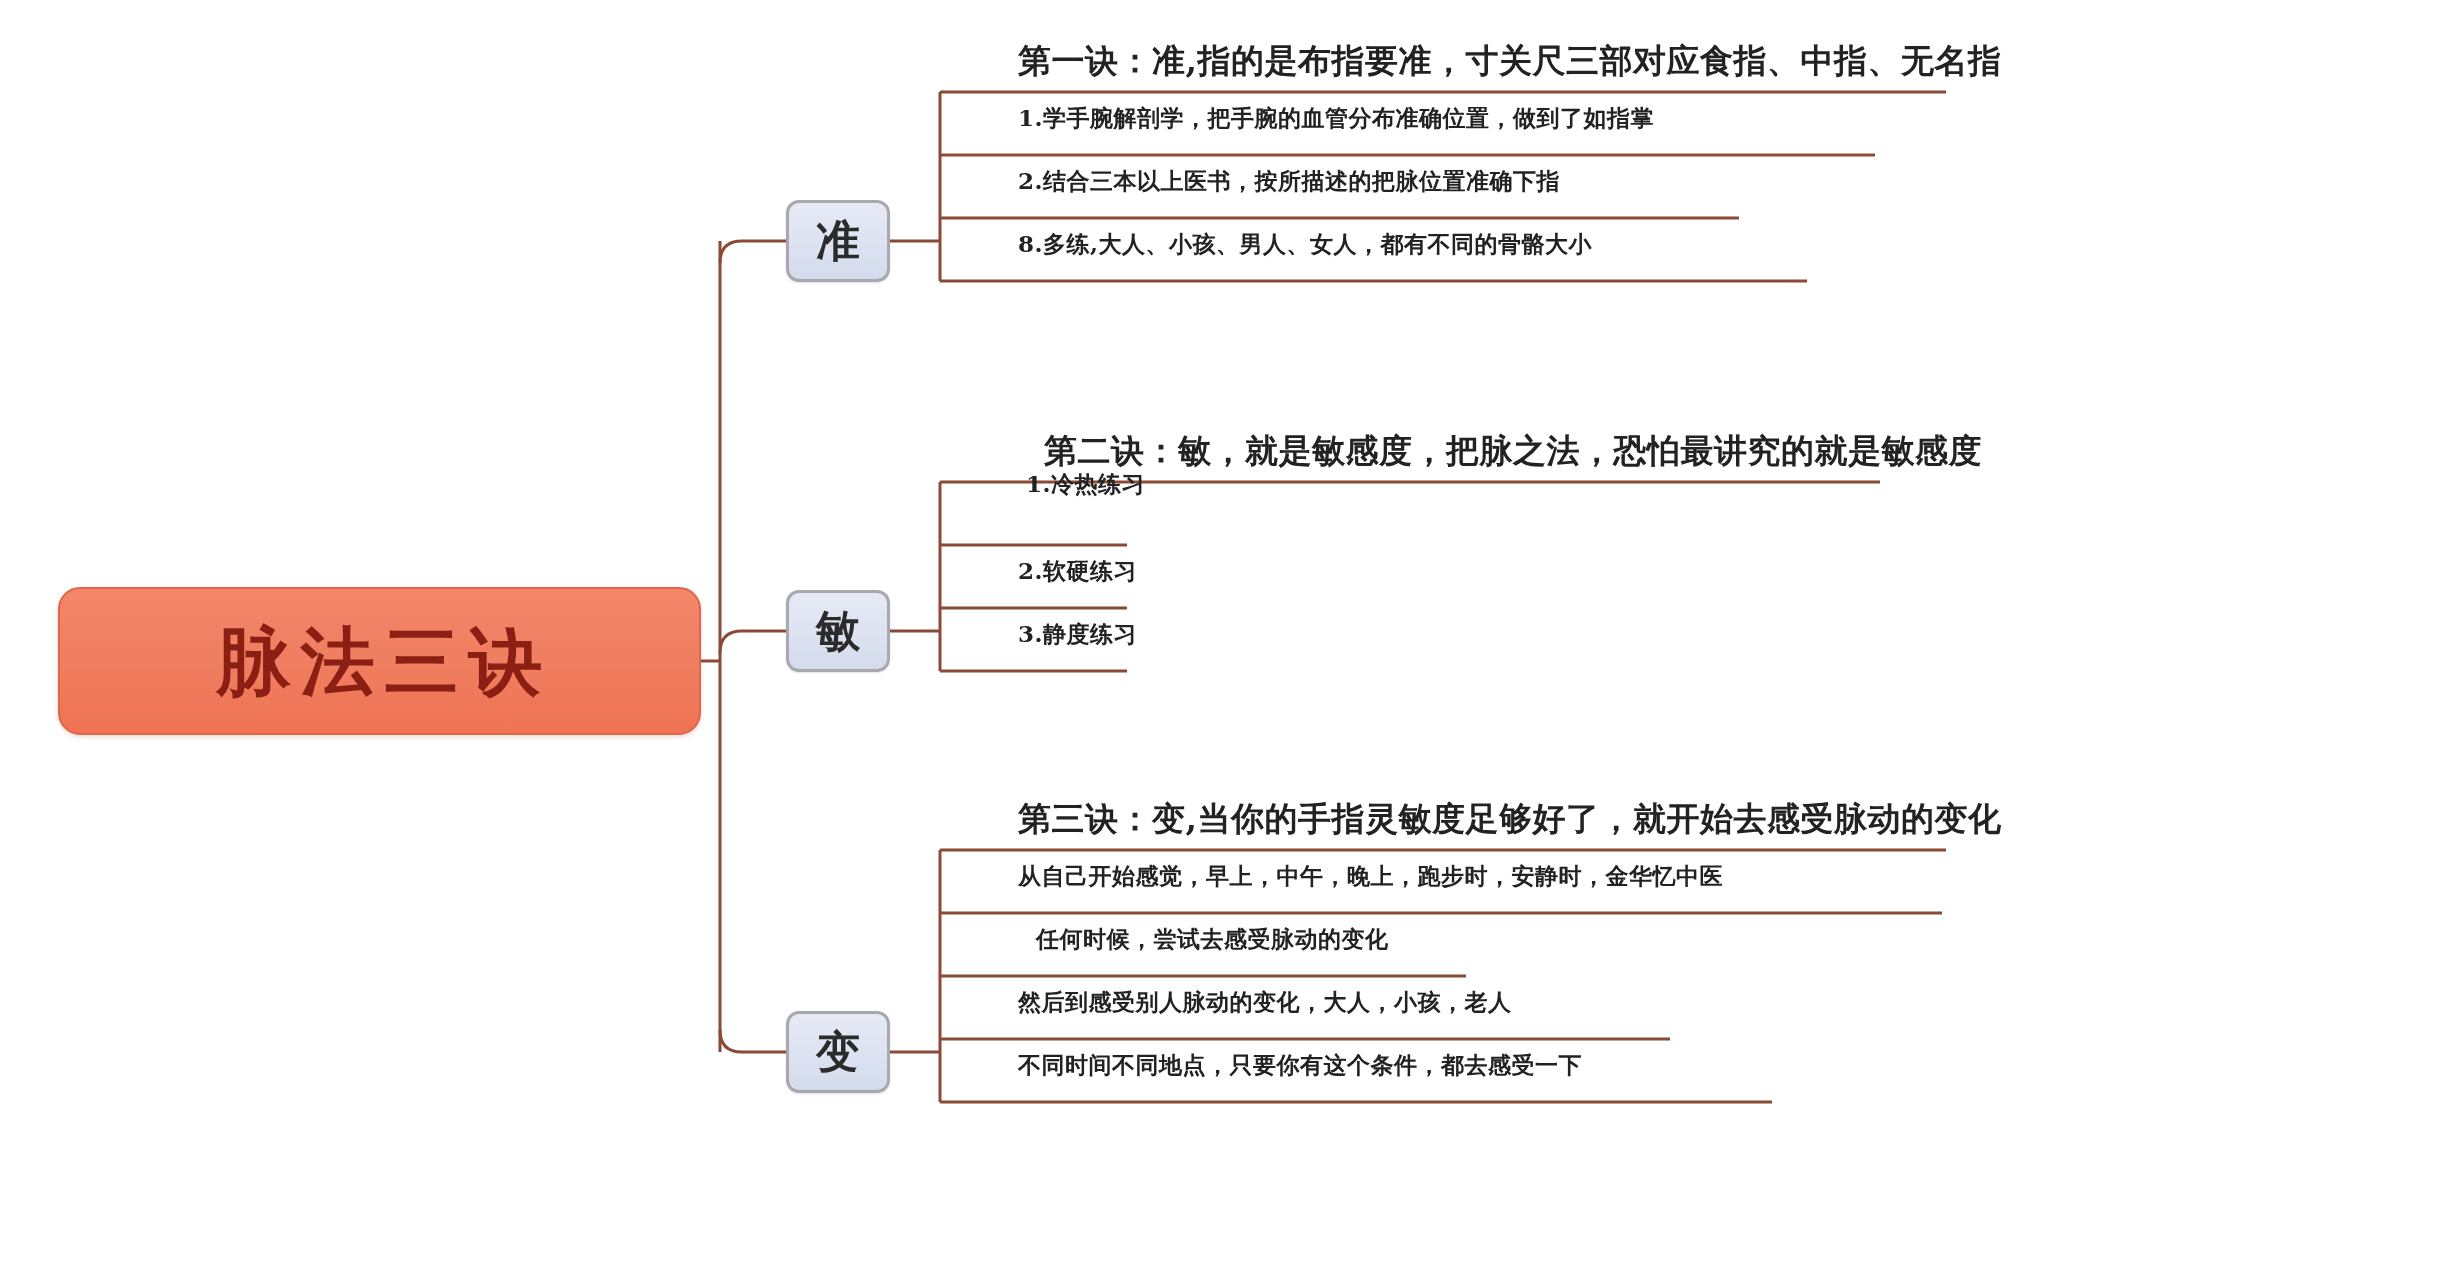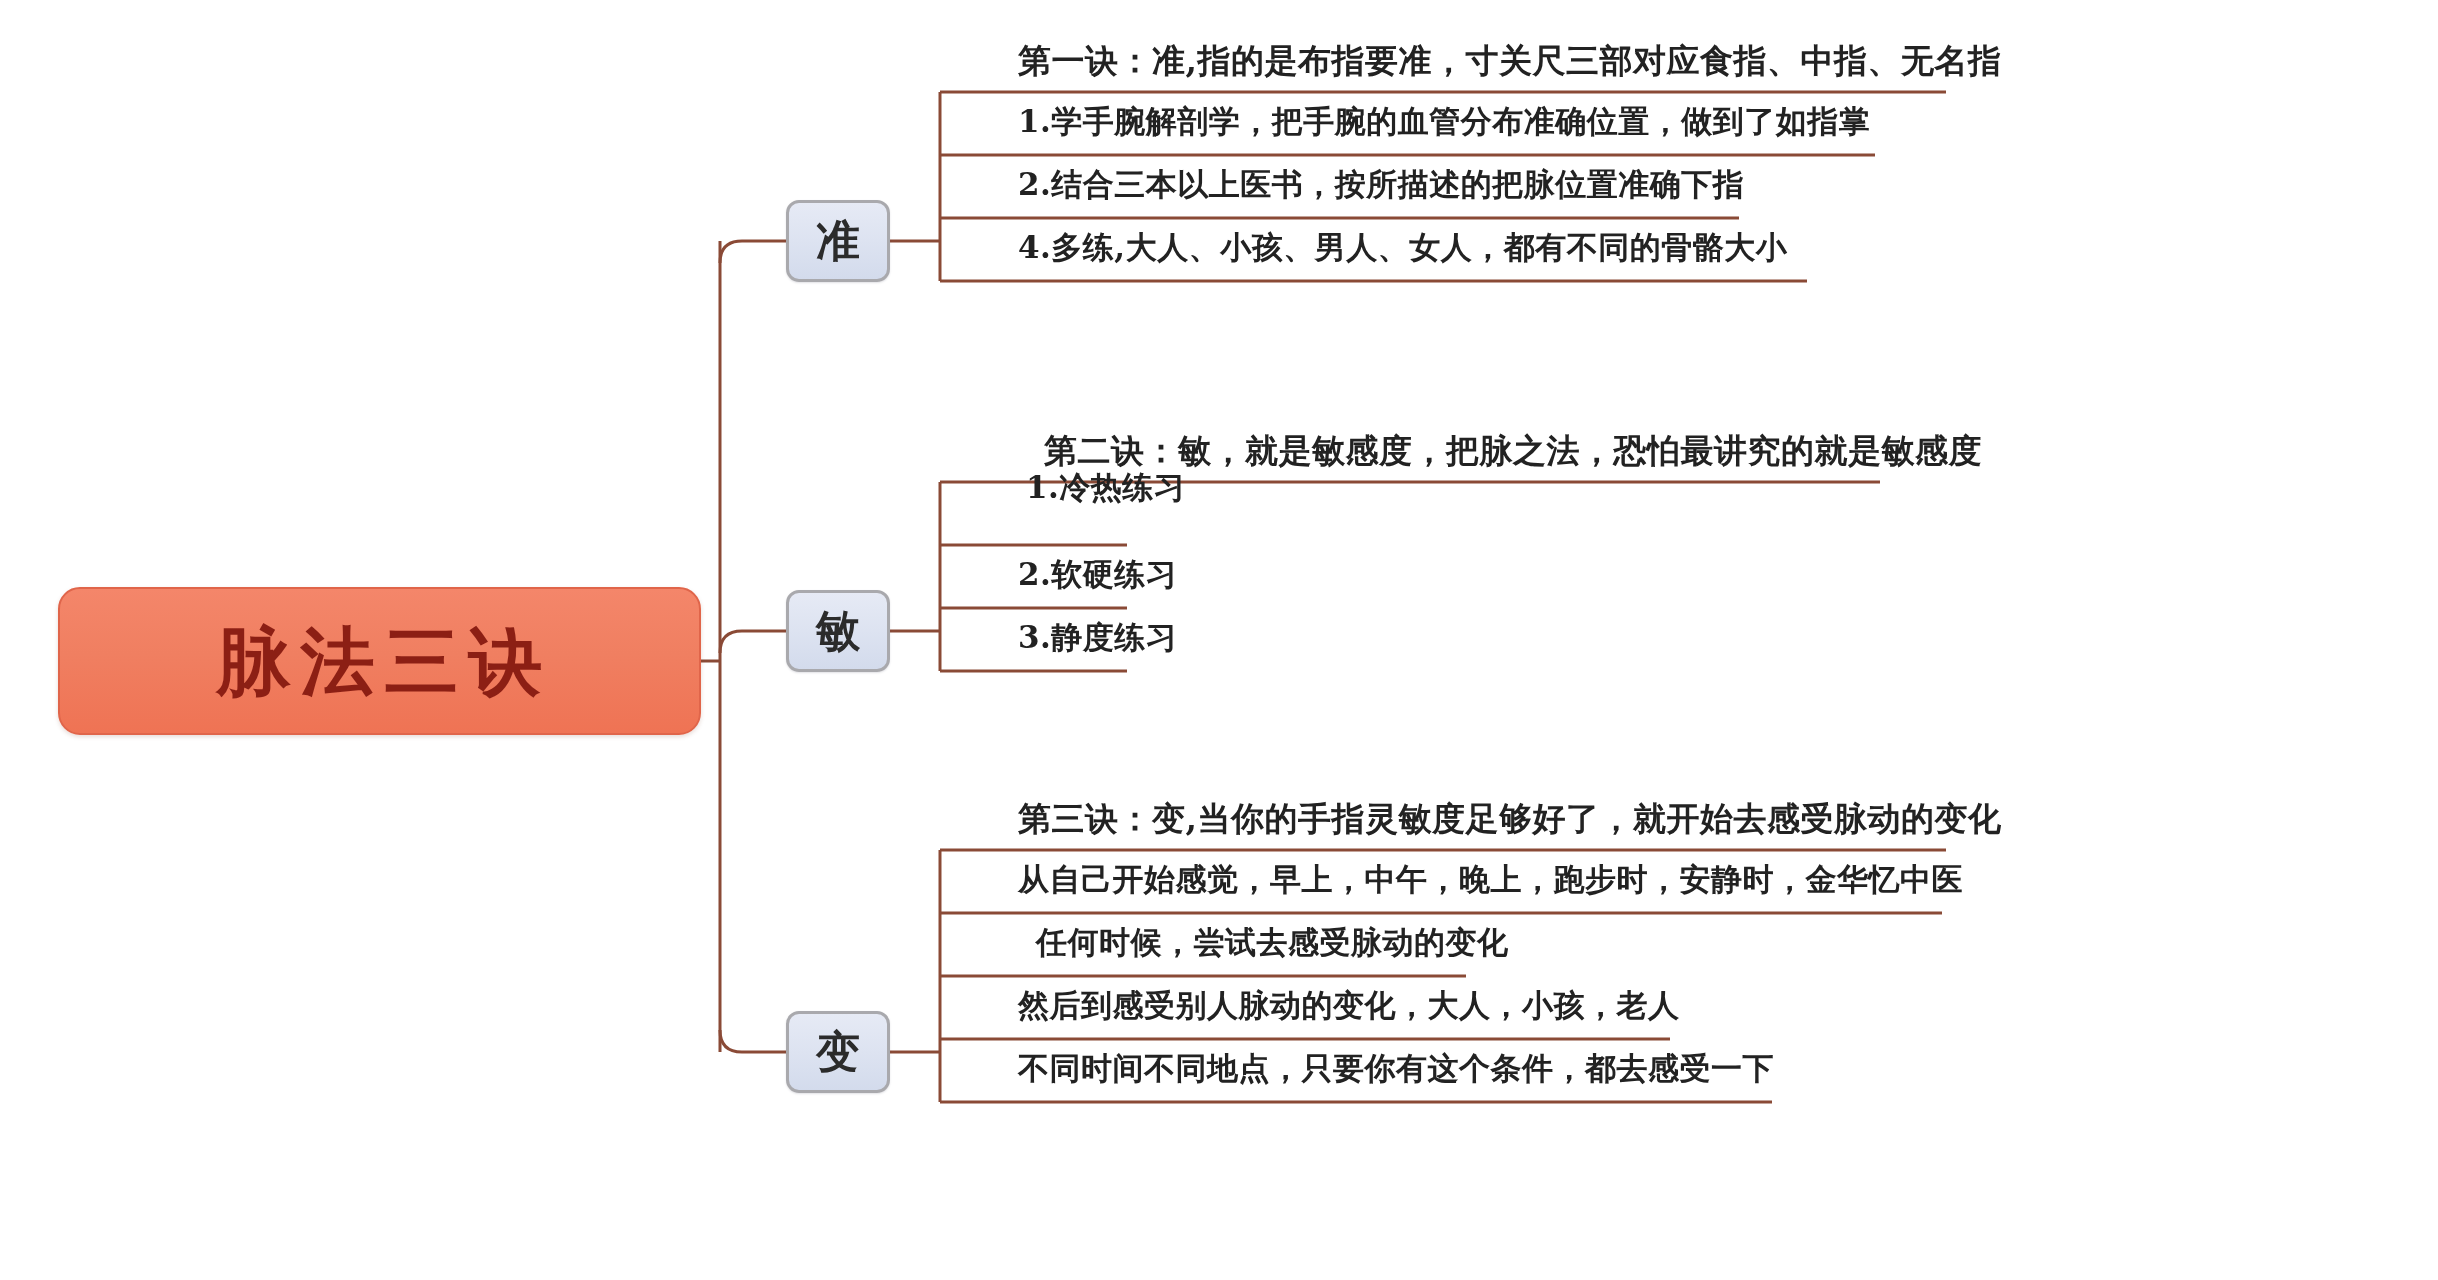--- a/index.html
+++ b/index.html
@@ -87,21 +87,21 @@
     font-weight: 700;
     color: #222222;
     line-height: 1;
     text-align: center;
   }
   .leaf-head {
     font-size: 33px;
     letter-spacing: 0.5px;
   }
   .leaf-sub {
-    font-size: 31px;
+    font-size: 23px;
     letter-spacing: 0.5px;
   }
 
   .watermark {
     position: absolute;
     right: 28px;
     bottom: 14px;
     font-family: "DejaVu Sans", "Liberation Sans", sans-serif;
     font-size: 31px;
     color: #c9b7b2;
@@ -152,21 +152,21 @@
     <span class="branch-label">敏</span>
   </div>
   <div class="branch-node" id="branch-2">
     <span class="branch-label">变</span>
   </div>
 
   <div id="leaf-layer">
       <div class="leaf leaf-head" style="left: 1018px; top: 44px;">第一诀：准,指的是布指要准，寸关尺三部对应食指、中指、无名指</div>
       <div class="leaf leaf-sub" style="left: 1018px; top: 106px;">1.学手腕解剖学，把手腕的血管分布准确位置，做到了如指掌</div>
       <div class="leaf leaf-sub" style="left: 1018px; top: 169px;">2.结合三本以上医书，按所描述的把脉位置准确下指</div>
-      <div class="leaf leaf-sub" style="left: 1018px; top: 232px;">4.多练,大人、小孩、男人、女人，都有不同的骨骼大小</div>
+      <div class="leaf leaf-sub" style="left: 1018px; top: 232px;">8.多练,大人、小孩、男人、女人，都有不同的骨骼大小</div>
       <div class="leaf leaf-head" style="left: 1018px; top: 434px; margin-left: 26px;">第二诀：敏，就是敏感度，把脉之法，恐怕最讲究的就是敏感度</div>
       <div class="leaf leaf-sub" style="left: 1018px; top: 472px; margin-left: 8px;">1.冷热练习</div>
       <div class="leaf leaf-sub" style="left: 1018px; top: 559px;">2.软硬练习</div>
       <div class="leaf leaf-sub" style="left: 1018px; top: 622px;">3.静度练习</div>
       <div class="leaf leaf-head" style="left: 1018px; top: 802px;">第三诀：变,当你的手指灵敏度足够好了，就开始去感受脉动的变化</div>
       <div class="leaf leaf-sub" style="left: 1018px; top: 864px;">从自己开始感觉，早上，中午，晚上，跑步时，安静时，金华忆中医</div>
       <div class="leaf leaf-sub" style="left: 1018px; top: 927px; margin-left: 18px;">任何时候，尝试去感受脉动的变化</div>
       <div class="leaf leaf-sub" style="left: 1018px; top: 990px;">然后到感受别人脉动的变化，大人，小孩，老人</div>
       <div class="leaf leaf-sub" style="left: 1018px; top: 1053px;">不同时间不同地点，只要你有这个条件，都去感受一下</div>
     </div>

